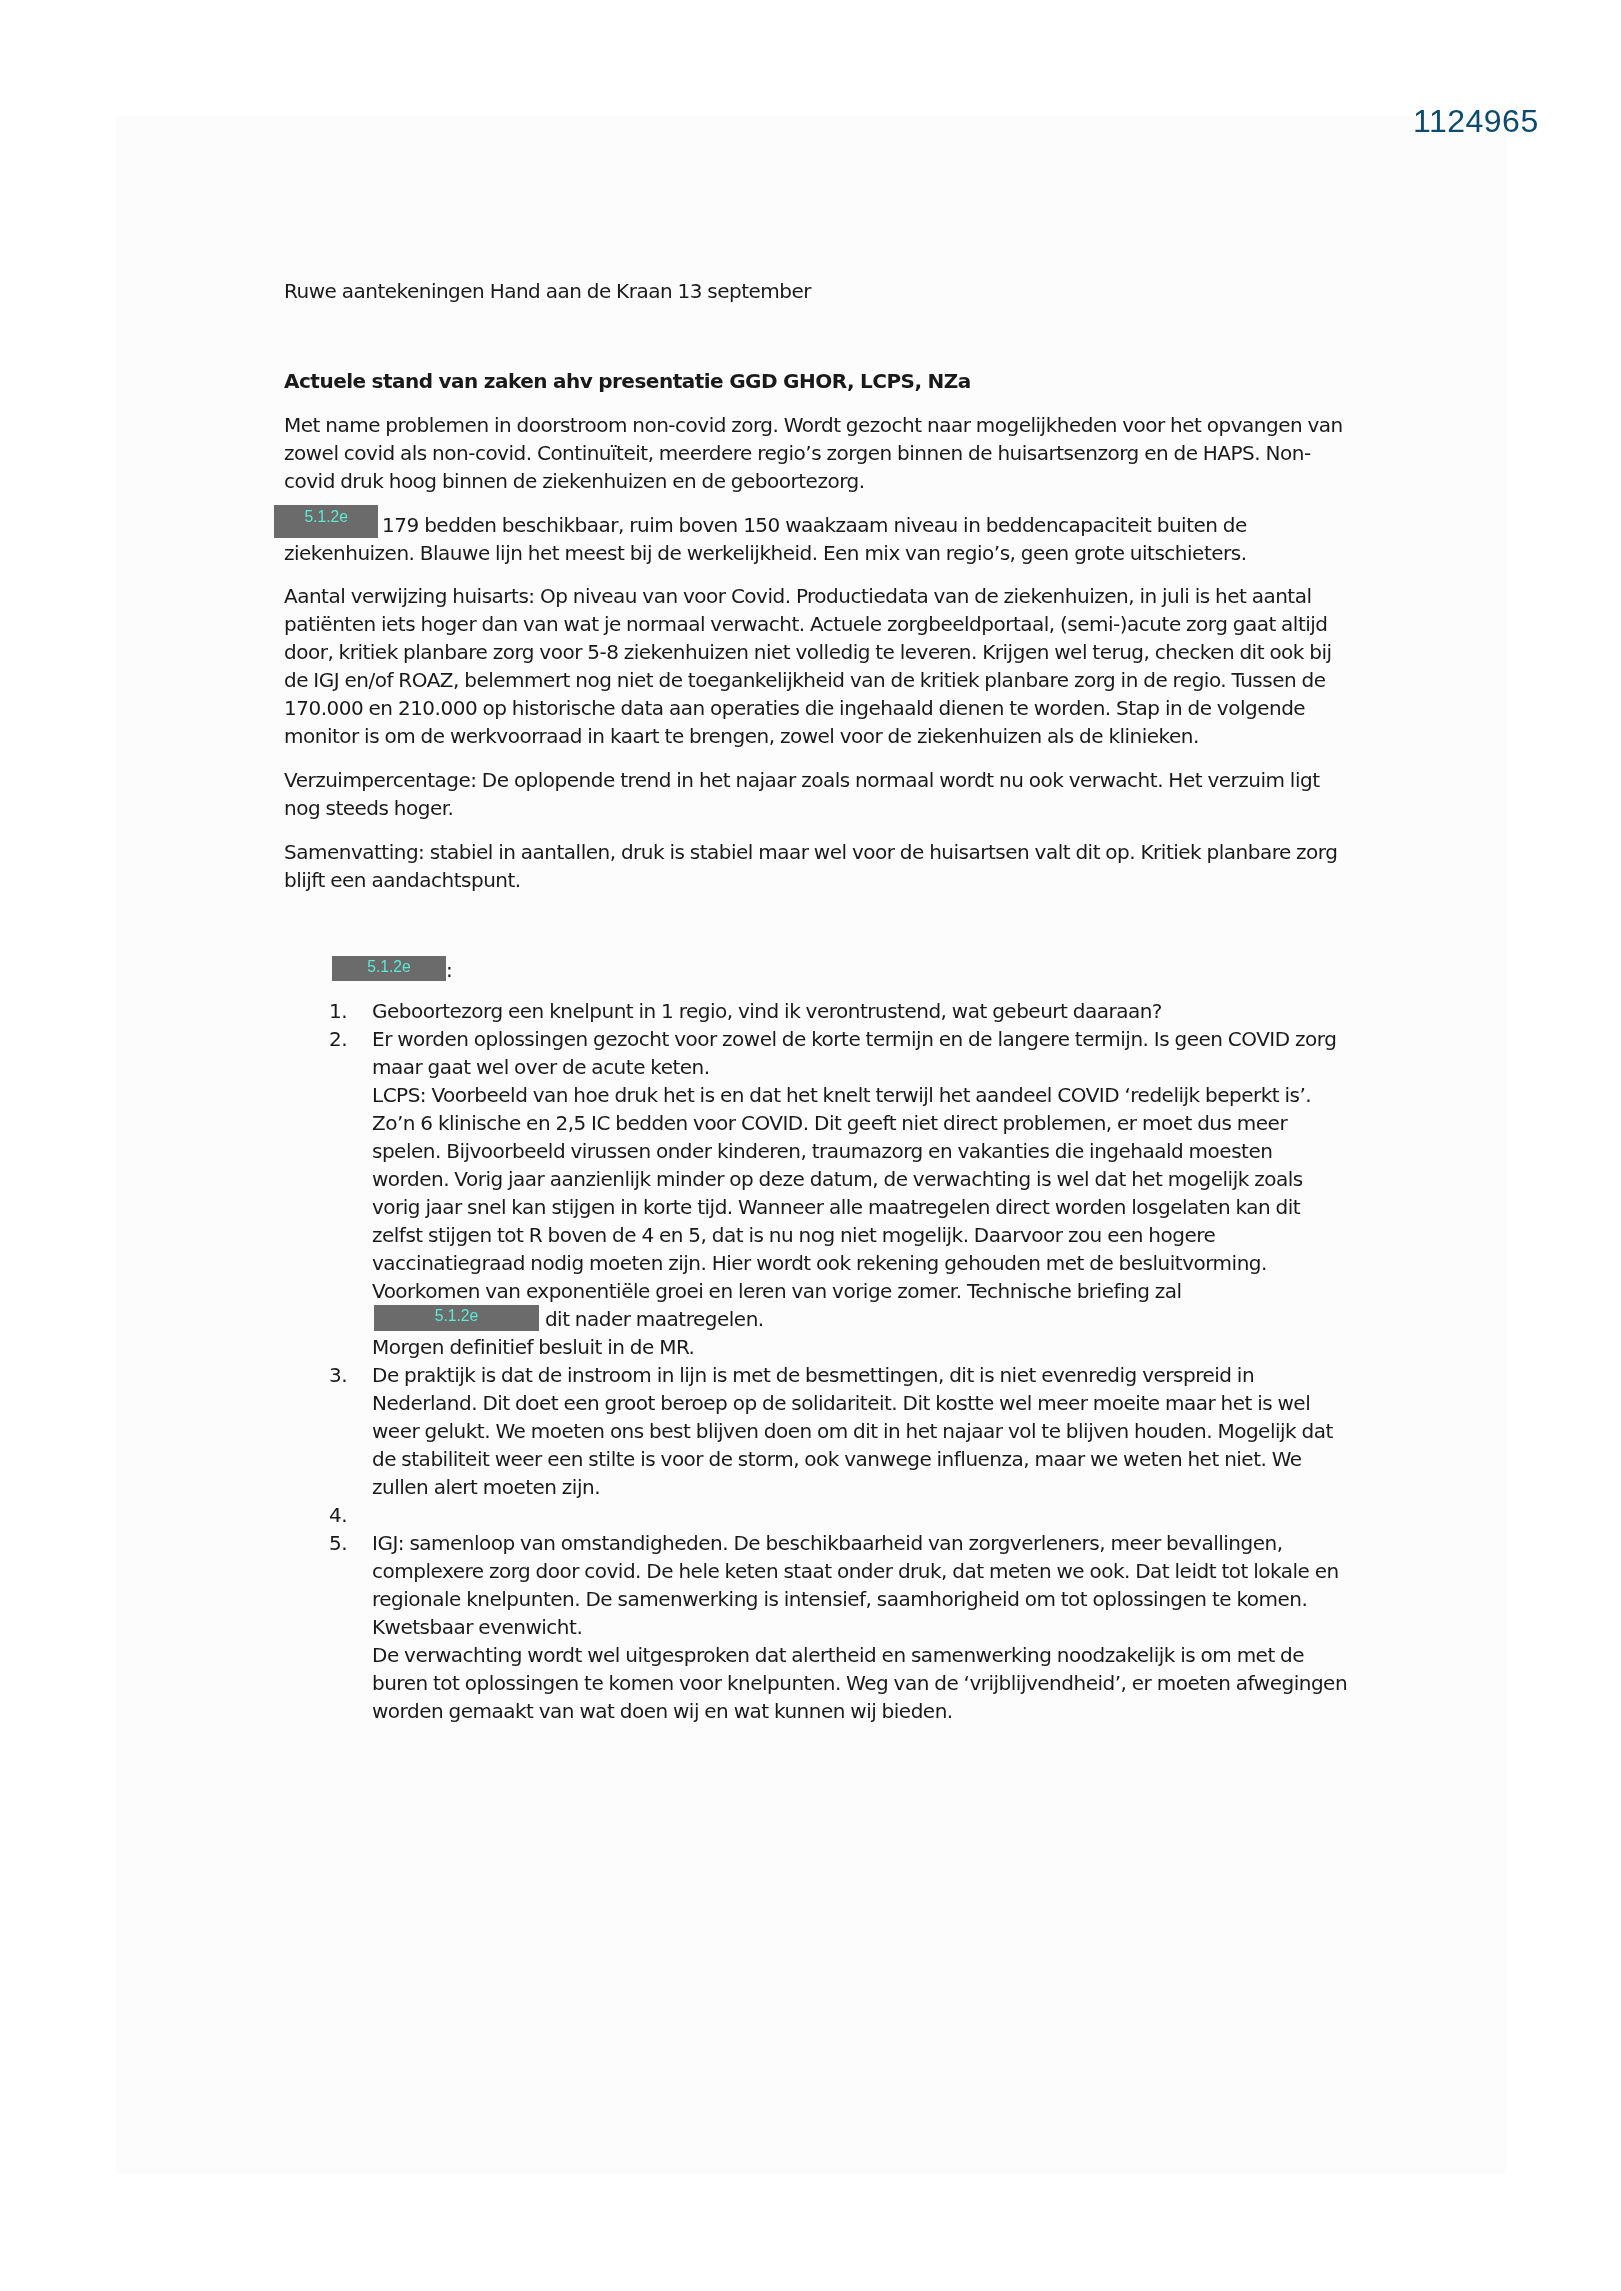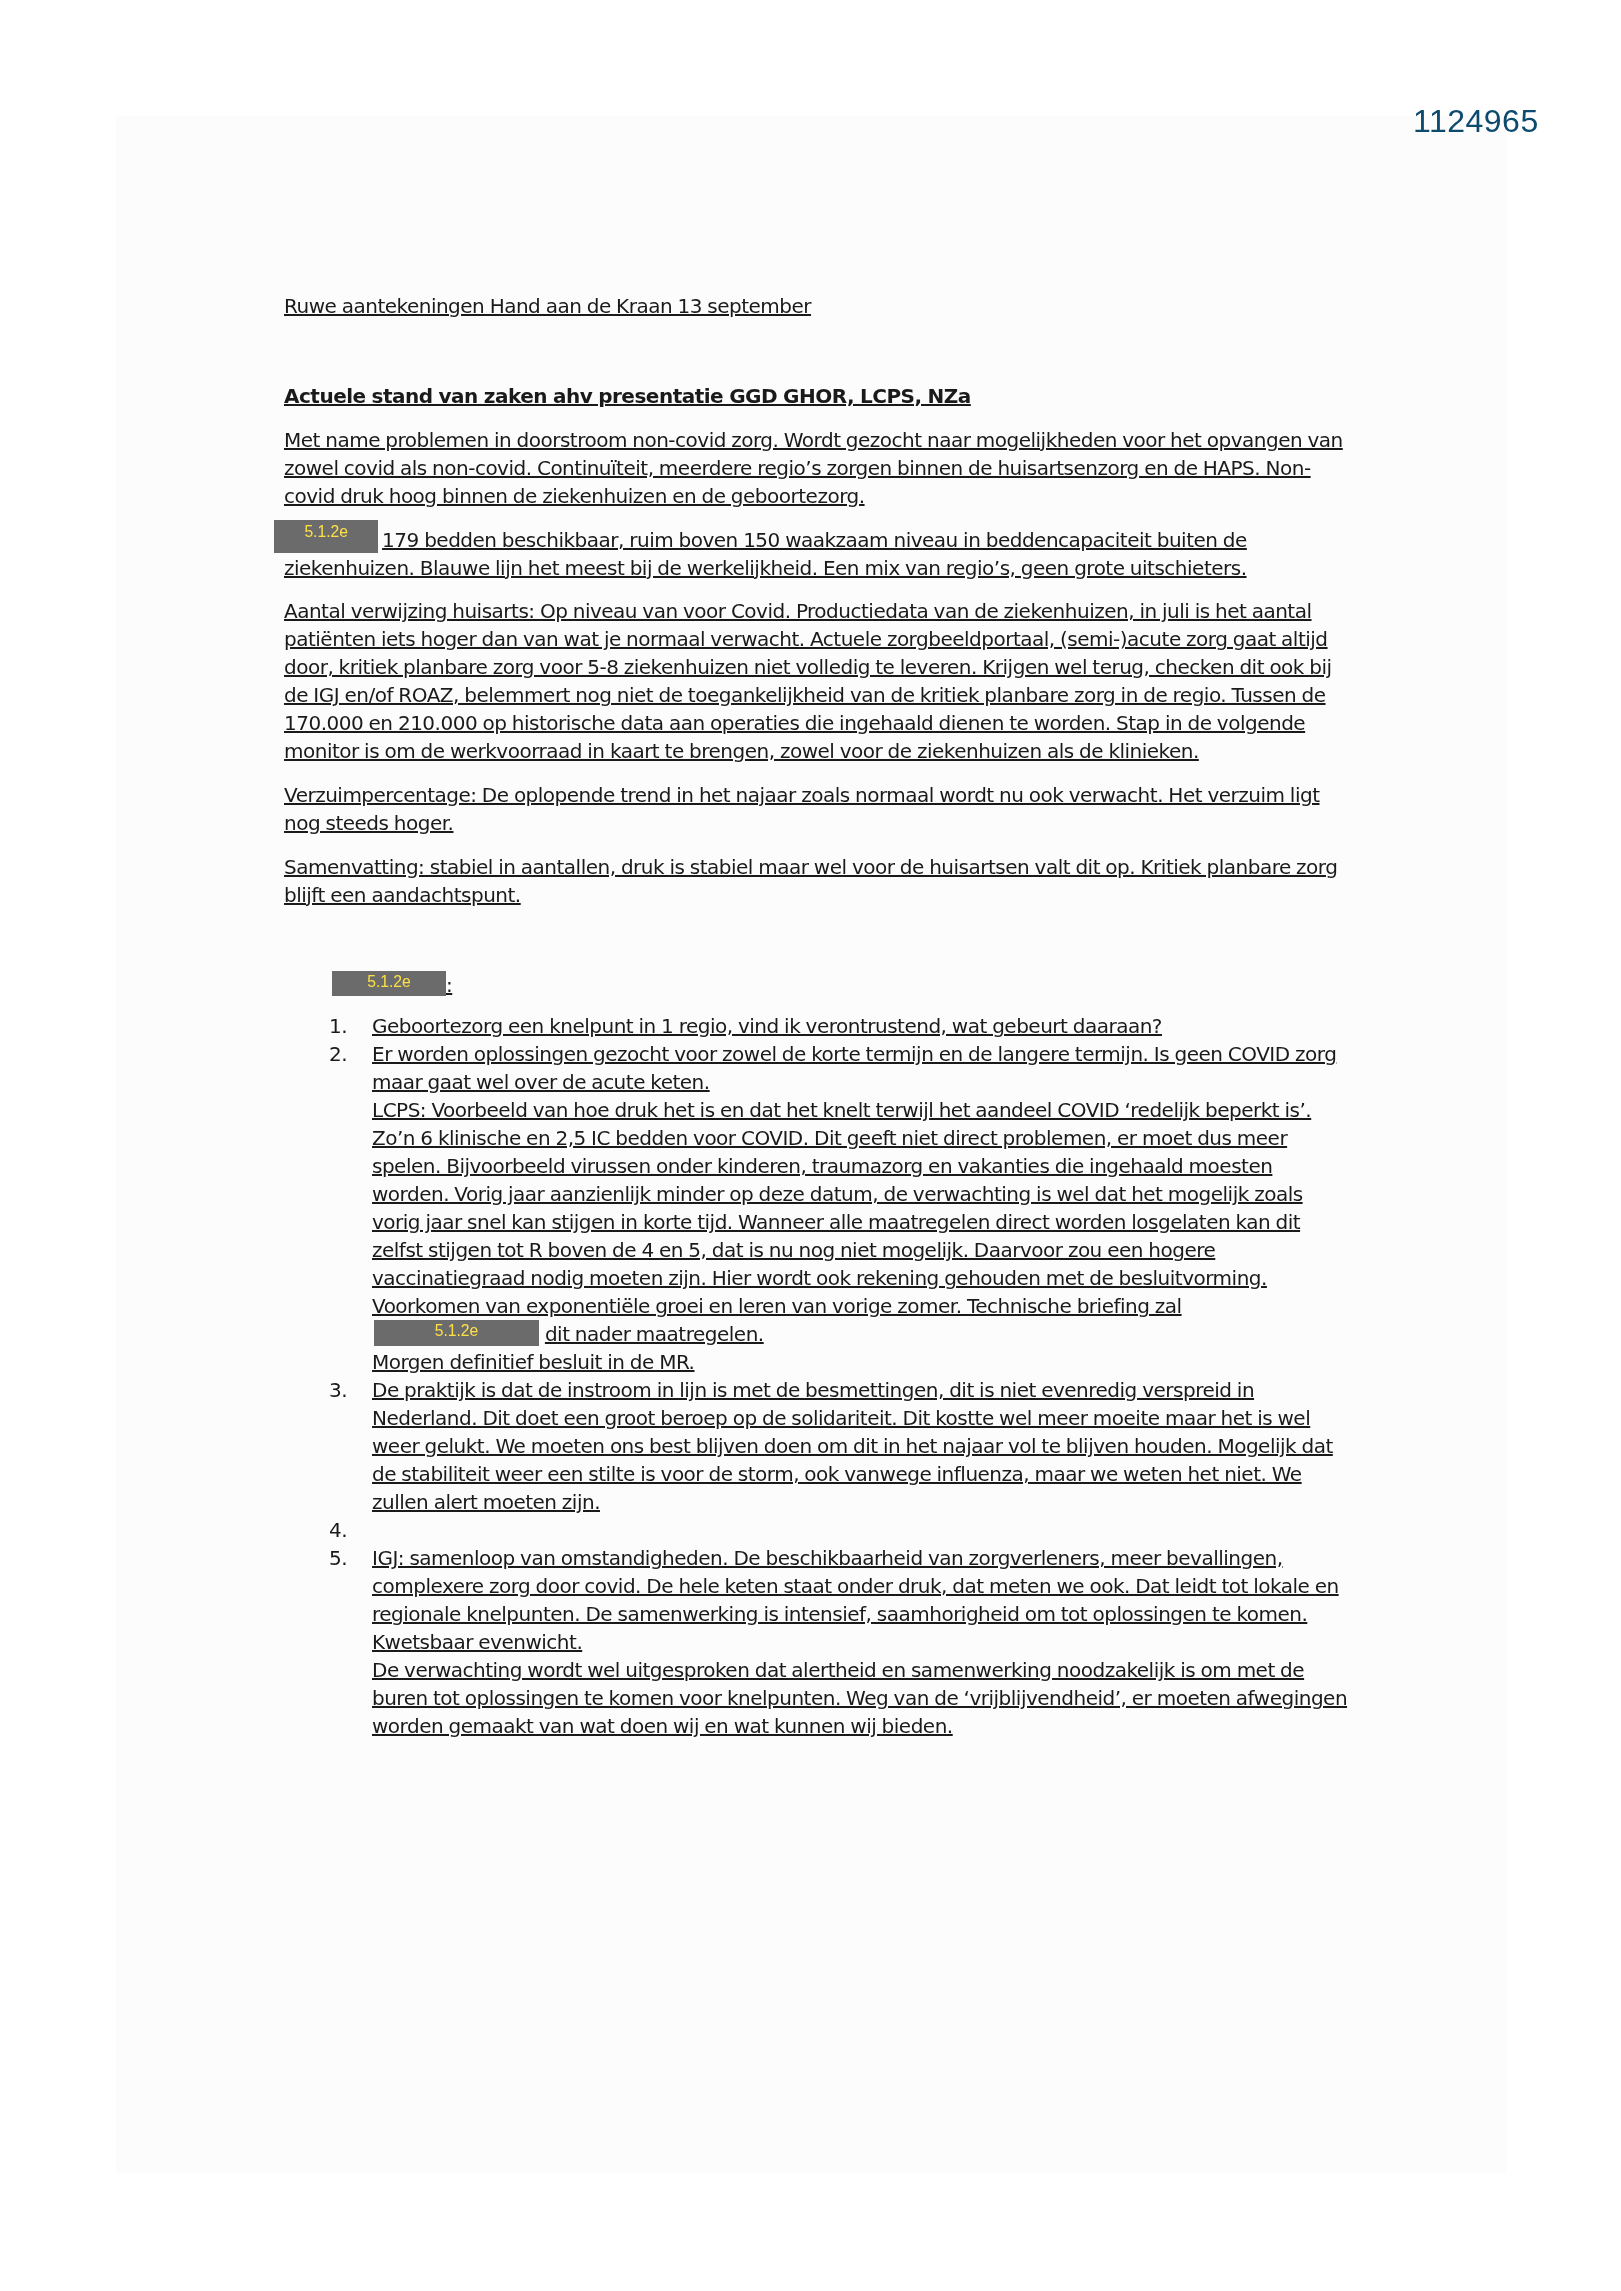--- a/index.html
+++ b/index.html
@@ -29,48 +29,47 @@
       left: 1413px;
       font-family: "Liberation Sans", sans-serif;
       font-size: 32px;
       color: #0c4a6e;
       letter-spacing: 0.5px;
       margin-top: 27px;
     }
     .content {
       position: absolute;
       left: 284px;
-      top: 292px;
+      top: 277px;
       width: 1068px;
       font-size: 20px;
       line-height: 28px;
       letter-spacing: -0.5px;
       word-spacing: -0.5px;
-      text-decoration: underline;
     }
     .notes-title {
       margin: 0;
       font-weight: normal;
       font-size: 20px;
     }
     .section-heading {
       margin: 62px 0 0 0;
       font-weight: bold;
       font-size: 20px;
     }
     .para {
       margin: 15.7px 0 0 0;
     }
     .para.first {
       margin-top: 16px;
     }
     .redaction {
       display: inline-block;
       background: #6b6b6b;
-      color: #fde047;
+      color: #5eead4;
       font-family: "Liberation Sans", sans-serif;
       font-size: 15.7px;
       letter-spacing: 0;
       text-align: center;
       vertical-align: top;
       line-height: 23.5px;
       height: 33px;
       padding-top: 0;
     }
     .redaction.r1 {

